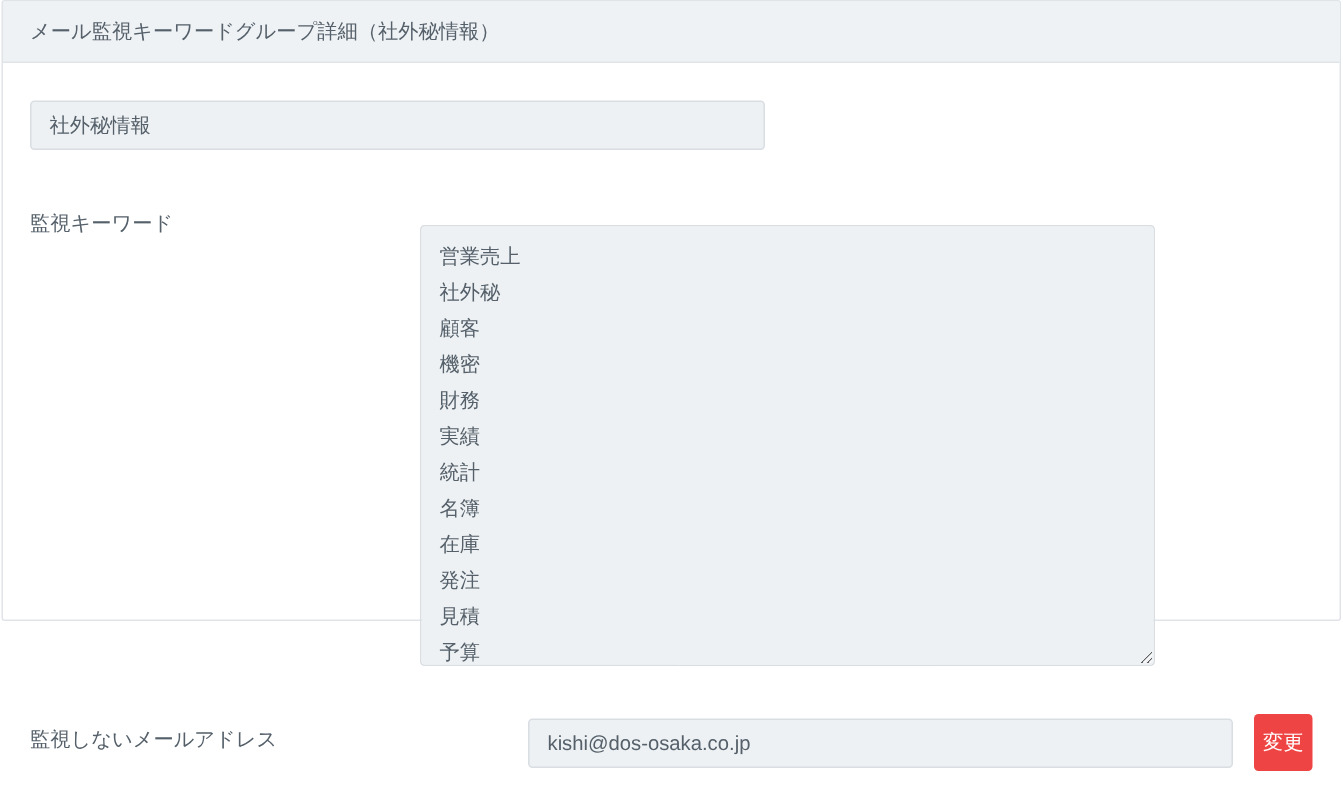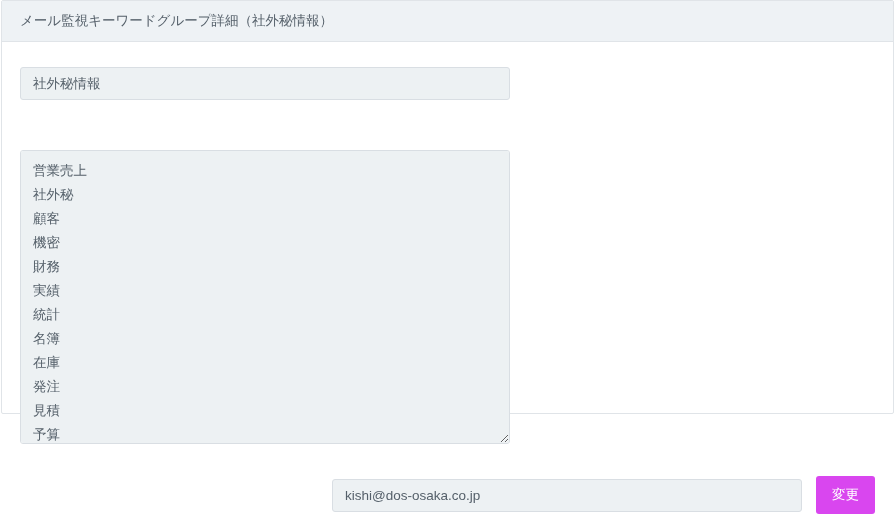--- a/index.html
+++ b/index.html
@@ -72,25 +72,25 @@
       font-size: 13.5px;
       color: #55606a;
       font-family: inherit;
       line-height: 1.78;
       resize: vertical;
       height: 294px;
       white-space: pre;
       margin-top: 18px;
     }
     .btn {
-      background: #d946ef;
+      background: #ef4444;
       color: #ffffff;
       border: none;
       border-radius: 3px;
-      padding: 10px 16px;
+      padding: 10px 6px;
       font-size: 13.5px;
       cursor: pointer;
       font-family: inherit;
     }
     .email-row .text-input {
       max-width: 470px;
     }
     .form-field-email {
       flex: 1;
       display: flex;
@@ -112,37 +112,39 @@
   </div>
   <div class="panel-body">
 
     <div class="form-row">
       <div class="form-field">
         <input type="text" class="text-input" value="社外秘情報" style="">
       </div>
     </div>
 
     <div class="form-row">
+      <div class="form-label">監視キーワード</div>
       <div class="form-field">
         <textarea class="textarea-input" style="">営業売上
 社外秘
 顧客
 機密
 財務
 実績
 統計
 名簿
 在庫
 発注
 見積
 予算</textarea>
       </div>
     </div>
 
     <div class="form-row email-row">
+      <div class="form-label">監視しないメールアドレス</div>
       <div class="form-field-email">
         <div class="email-input-wrap">
           <input type="text" class="text-input" value="kishi@dos-osaka.co.jp" style="">
         </div>
         <button class="btn">変更</button>
       </div>
     </div>
 
   </div>
 </div>

